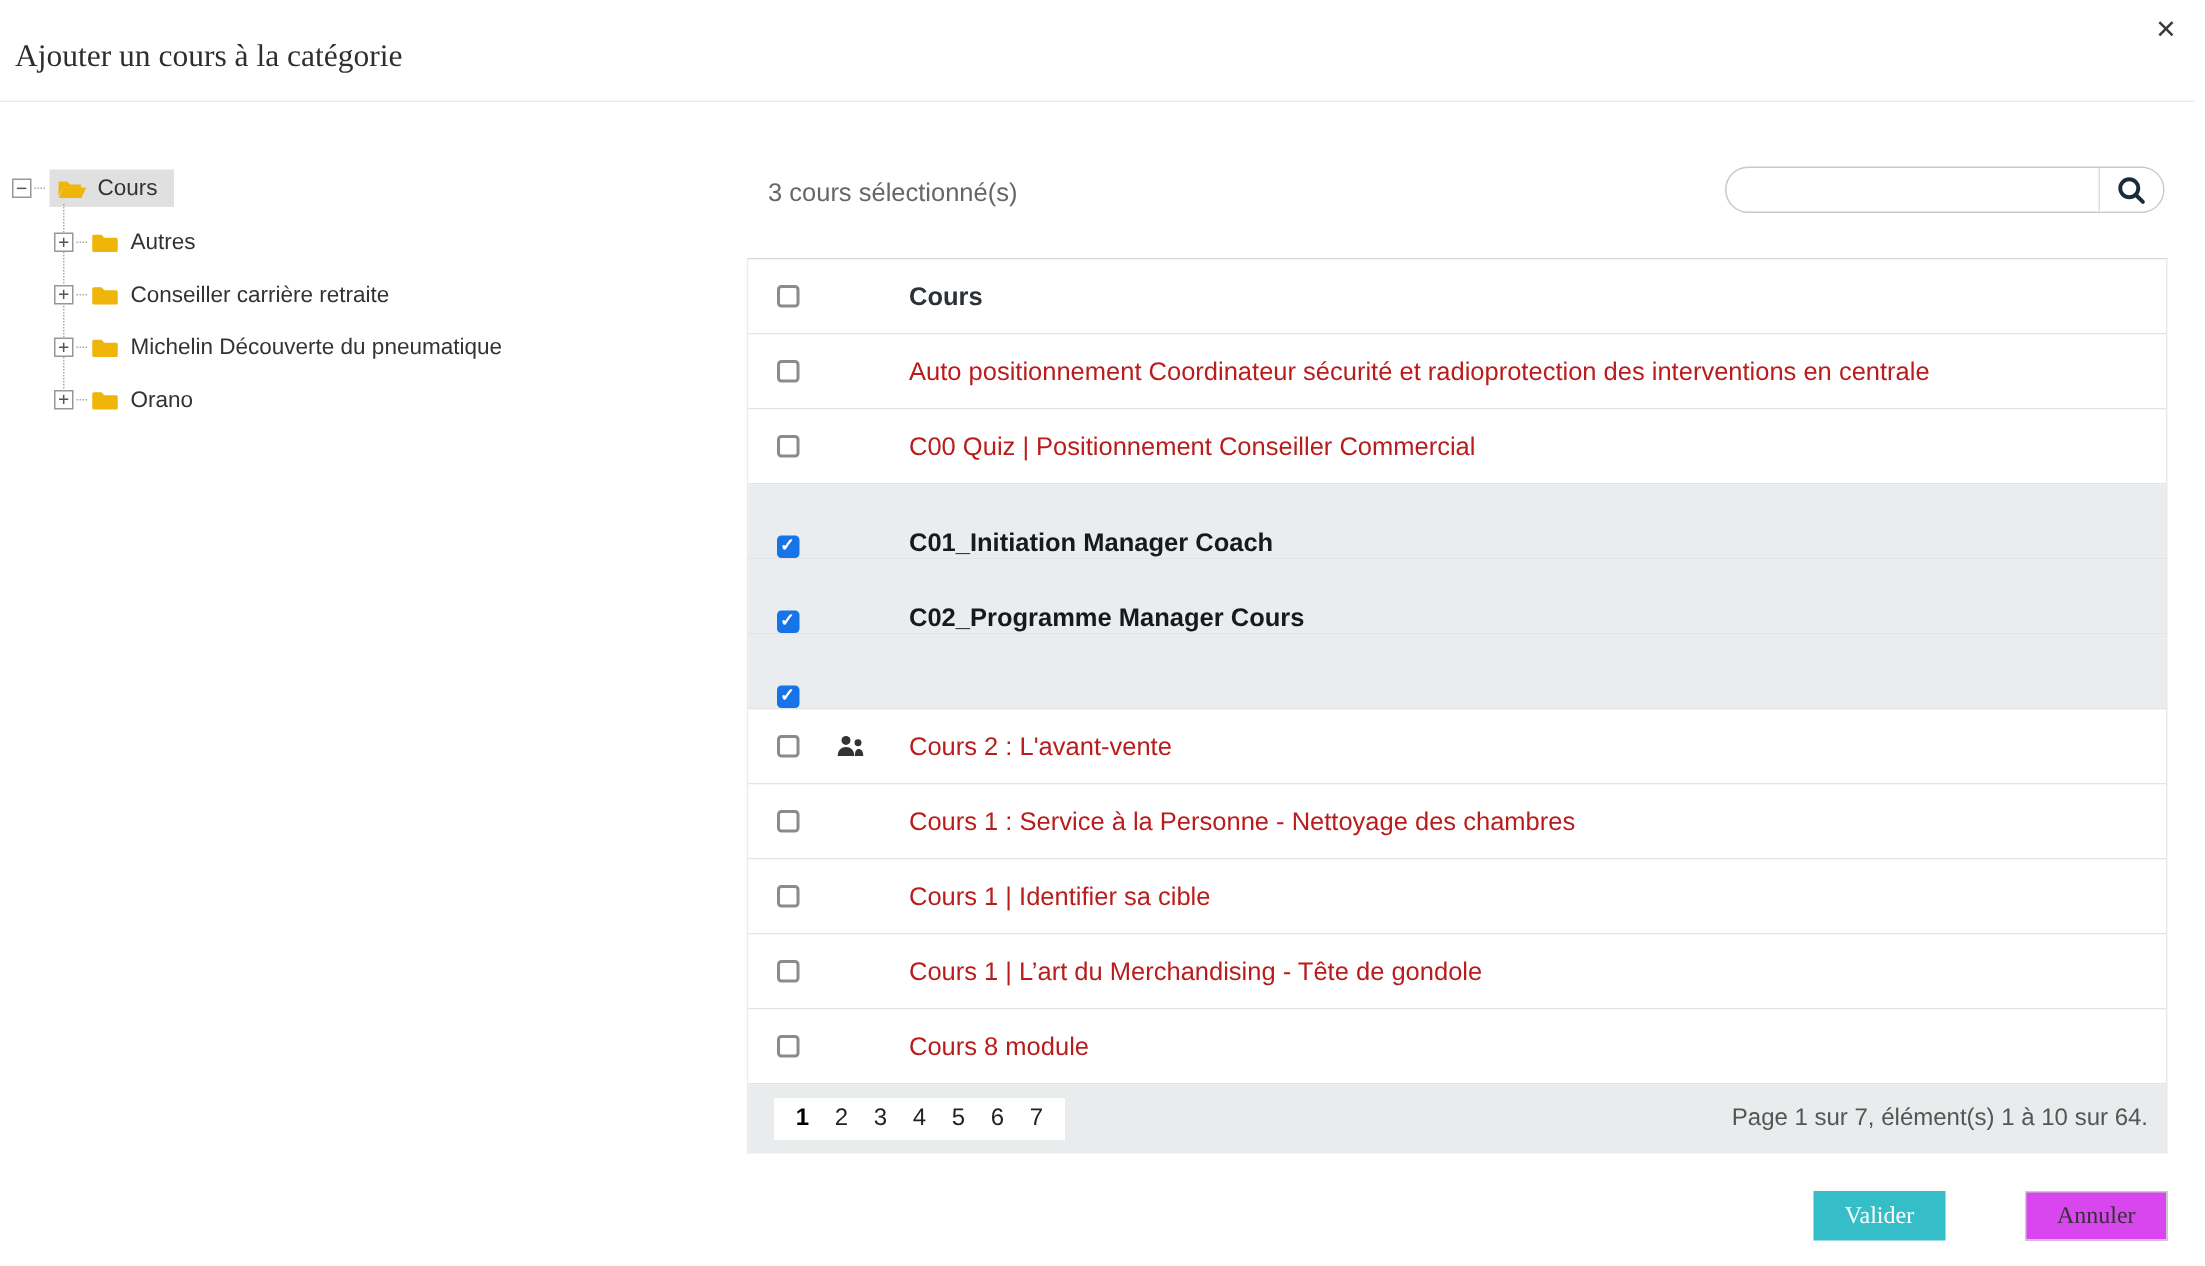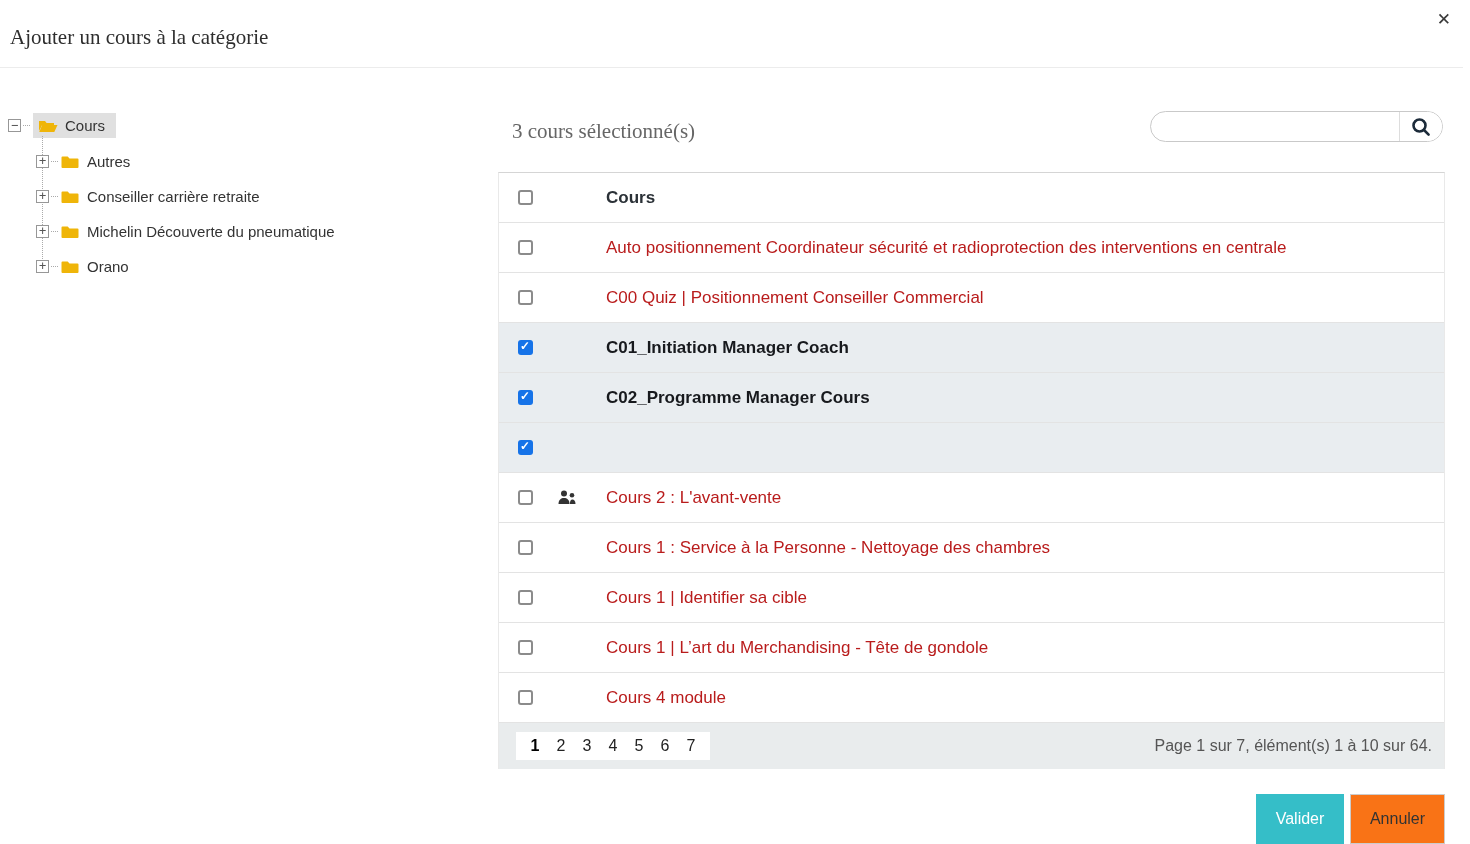--- a/index.html
+++ b/index.html
@@ -23,57 +23,57 @@
   .tree-root-label { display:flex; align-items:center; gap:7px; background:#e0e0e0;
     padding:4px 11px 4px 5px; cursor:pointer; }
   .tree-children { position:relative; margin-left:28px; margin-top:4px; }
   .tree-children::before { content:""; position:absolute; left:6px; top:-8px; height:137px;
     border-left:1px dotted #aaa; }
   .tree-child { display:flex; align-items:center; height:35px; position:relative; cursor:pointer; }
   .tree-child .folder { margin-right:8px; }
   .tree-label { white-space:nowrap; }
 
   
-  .selection-summary { position:absolute; left:512px; top:119px; font-size:21px; color:#666;font-family:Liberation Serif, serif; }
+  .selection-summary { position:absolute; left:512px; top:119px; font-size:17px; color:#666; }
   .search { position:absolute; left:1150px; top:111px; width:293px; height:31px;
     border:1px solid #c9c9c9; border-radius:16px; display:flex; overflow:hidden; background:#fff; }
   .search input { flex:1; border:none; outline:none; padding:0 13px; font-size:15px;
     border-right:1px solid #ddd; background:transparent; font-family:inherit; }
   .search-btn { width:42px; display:flex; align-items:center; justify-content:center;
     background:#fff; border:none; cursor:pointer; }
 
   
   .course-table { position:absolute; left:498px; top:172px; width:947px;
     border-top:1px solid #d5d5d5; border-left:1px solid #e9e9e9; border-right:1px solid #e9e9e9; }
   .t-row { display:flex; align-items:center; height:50px; border-bottom:1px solid #e3e3e3;
     background:#fff; font-size:17px; color:#b91c1c; cursor:pointer; }
   .t-row.header { font-weight:bold; color:#2b3137; cursor:default; }
-  .t-row.selected { background:#e9edf0; font-weight:bold; color:#17191d; }
+  .t-row.selected { background:#e9edf0; font-weight:bold; color:#17191d;align-items:flex-end; }
   .cb { width:15px; height:15px; border:2px solid #8b8b8b; border-radius:3px; margin-left:19px;
     flex:none; background:#fff; position:relative; cursor:pointer; }
   .cb.checked { border:none; background:#1673e8; }
   .cb.checked::after { content:"✓"; position:absolute; left:2px; top:-1px; font-size:12px;
     font-weight:bold; color:#fff; }
   .icon-slot { width:22px; height:16px; margin-left:25px; flex:none; visibility:hidden; }
   .icon-slot.show { visibility:visible; }
   .row-label { margin-left:26px; white-space:nowrap; overflow:hidden; flex:1; padding-right:1px; }
 
   
   .t-footer { display:flex; align-items:center; justify-content:space-between; height:46px;
     background:#e9eced; }
   .pages { display:flex; background:#fff; margin-left:17px; padding:5px 6px; }
   .page { width:26px; text-align:center; font-size:16px; color:#222; cursor:pointer; }
   .page.current { font-weight:bold; color:#000; }
   .pag-summary { margin-right:12px; font-size:16px; color:#555; }
 
   
   .btns { position:absolute; top:794px; right:25px; display:flex; gap:6px; }
-  .btn { height:50px; font-size:16px; cursor:pointer; font-family:Liberation Sans, sans-serif; }
+  .btn { height:33px; font-size:16px; cursor:pointer; font-family:Liberation Serif, serif;margin-left:47px; }
   .btn-validate { width:88px; background:#35bec8; color:#fff; border:none; }
-  .btn-cancel { width:95px; background:#f97316; color:#333; border:1px solid #ccc; }
+  .btn-cancel { width:95px; background:#d946ef; color:#333; border:1px solid #ccc; }
 </style>
 </head>
 <body>
 
 <div class="root">
 
   <div class="modal-title">Ajouter un cours à la catégorie</div>
   <button class="close-btn">✕</button>
   <div class="top-divider"></div>
 
@@ -253,21 +253,21 @@
         <div class="t-row">
     <span class="cb"></span>
     <span class="icon-slot">
       <svg width="19" height="15" viewBox="0 0 19 15">
         <circle cx="6" cy="3.6" r="3" fill="#333"></circle>
         <path d="M0.5 14 C0.5 9.8 3 8 6 8 C9 8 11.5 9.8 11.5 14 Z" fill="#333"></path>
         <circle cx="14" cy="5.2" r="2.3" fill="#333"></circle>
         <path d="M11.9 14 C11.9 10.8 13 9.4 14.3 9.4 C16.3 9.4 17.5 11 17.5 14 Z" fill="#333"></path>
       </svg>
     </span>
-    <span class="row-label">Cours 4 module</span>
+    <span class="row-label">Cours 8 module</span>
   </div>
       </div>
     <div class="t-footer">
       <div class="pages">
           <span class="page current">1</span>
           <span class="page">2</span>
           <span class="page">3</span>
           <span class="page">4</span>
           <span class="page">5</span>
           <span class="page">6</span>

